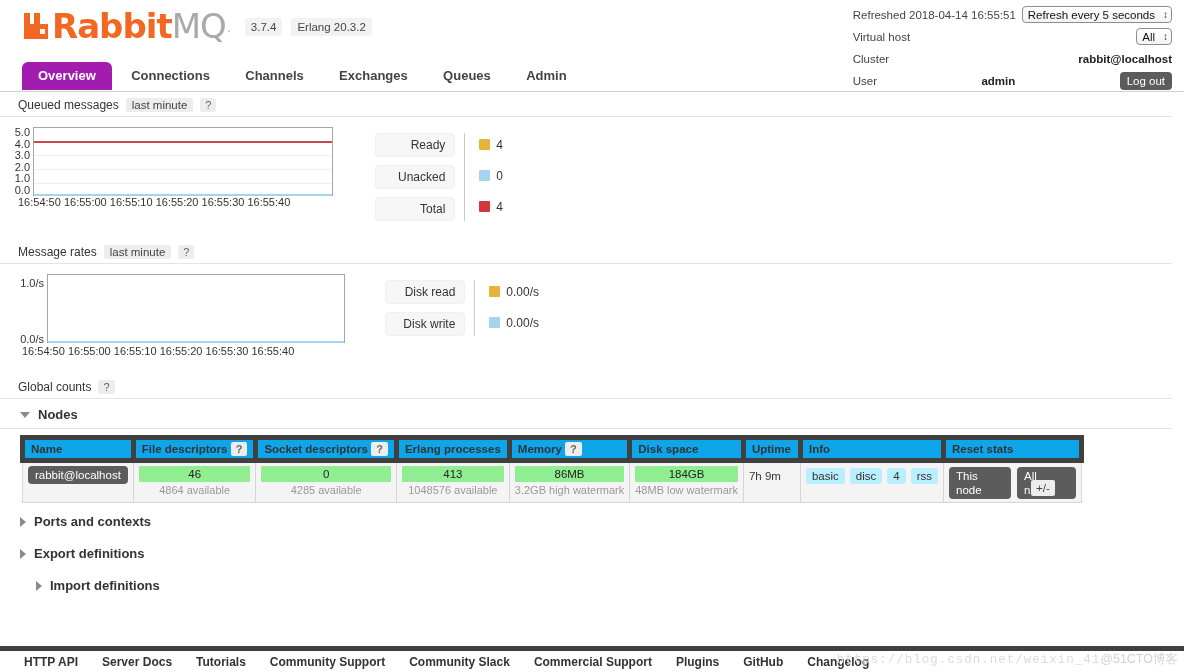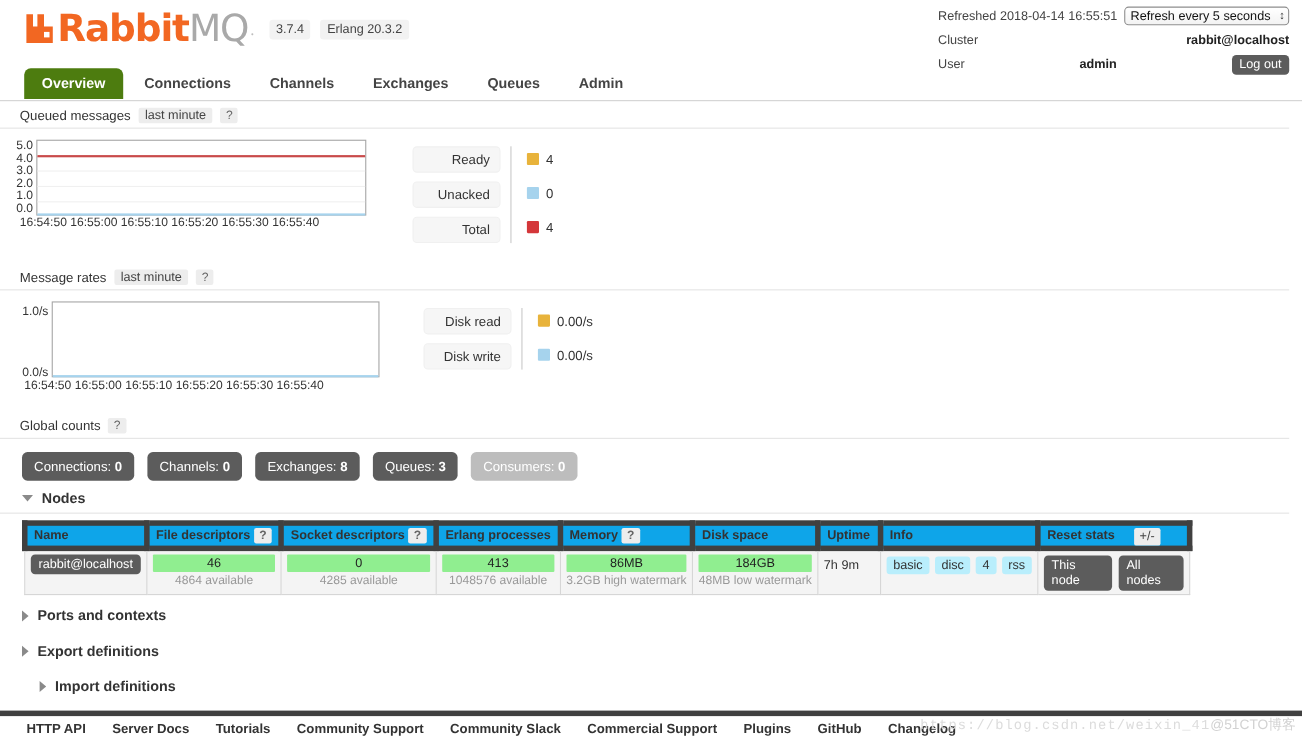--- a/index.html
+++ b/index.html
@@ -73,21 +73,21 @@
     position: relative; height: 30px;
     border-bottom: 1px solid #d2d2d2;
     padding-left: 22px;
   }
   .tab {
     display: inline-block; padding: 5px 16px 6px 16px;
     font-size: 13px; font-weight: bold; color: #444;
     border-radius: 6px 6px 0 0; cursor: pointer;
     line-height: 17px;
   }
-  .tab.active { background: #4d7c0f; color: #fff; }
+  .tab.active { background: #a21caf; color: #fff; }
 
   
   .section-head {
     display: flex; align-items: center; gap: 7px;
     padding: 6px 0 4px 18px;
     border-bottom: 1px solid #e4e4e4;
     margin: 0 12px 0 0;
   }
   .sh-title { font-size: 12px; color: #333; }
   .pill {
@@ -238,20 +238,24 @@
         <span class="ver-badge">Erlang 20.3.2</span>
       </div>
     </div>
 
     <div id="header-right">
       <div class="hr-row">
         <span class="hr-label">Refreshed 2018-04-14 16:55:51</span>
         <span class="sel">Refresh every 5 seconds</span>
       </div>
       <div class="hr-row">
+        <span class="hr-label">Virtual host</span>
+        <span class="sel">All</span>
+      </div>
+      <div class="hr-row">
         <span class="hr-label">Cluster</span>
         <span class="bold">rabbit@localhost</span>
       </div>
       <div class="hr-row">
         <span class="hr-label">User</span>
         <span class="bold">admin</span>
         <span class="btn-dark">Log out</span>
       </div>
     </div>
   </div>
@@ -367,42 +371,20 @@
         </div>
       </div>
     </div>
   </div>
 
   <div class="section-head" style="margin-top:17px;">
     <span class="sh-title">Global counts</span>
     <span class="qmark">?</span>
   </div>
 
-  <div id="global-counts">
-    <span class="count-btn">
-      <span>Connections:</span>
-      <b>0</b>
-    </span>
-    <span class="count-btn">
-      <span>Channels:</span>
-      <b>0</b>
-    </span>
-    <span class="count-btn">
-      <span>Exchanges:</span>
-      <b>8</b>
-    </span>
-    <span class="count-btn">
-      <span>Queues:</span>
-      <b>3</b>
-    </span>
-    <span class="count-btn muted">
-      <span>Consumers:</span>
-      <b>0</b>
-    </span>
-  </div>
 
   <div class="collapse-head">
     <span class="tri-down"></span>
     <span>Nodes</span>
   </div>
   <div class="nodes-rule"></div>
 
   <table class="nodes">
     <thead>
       <tr>

